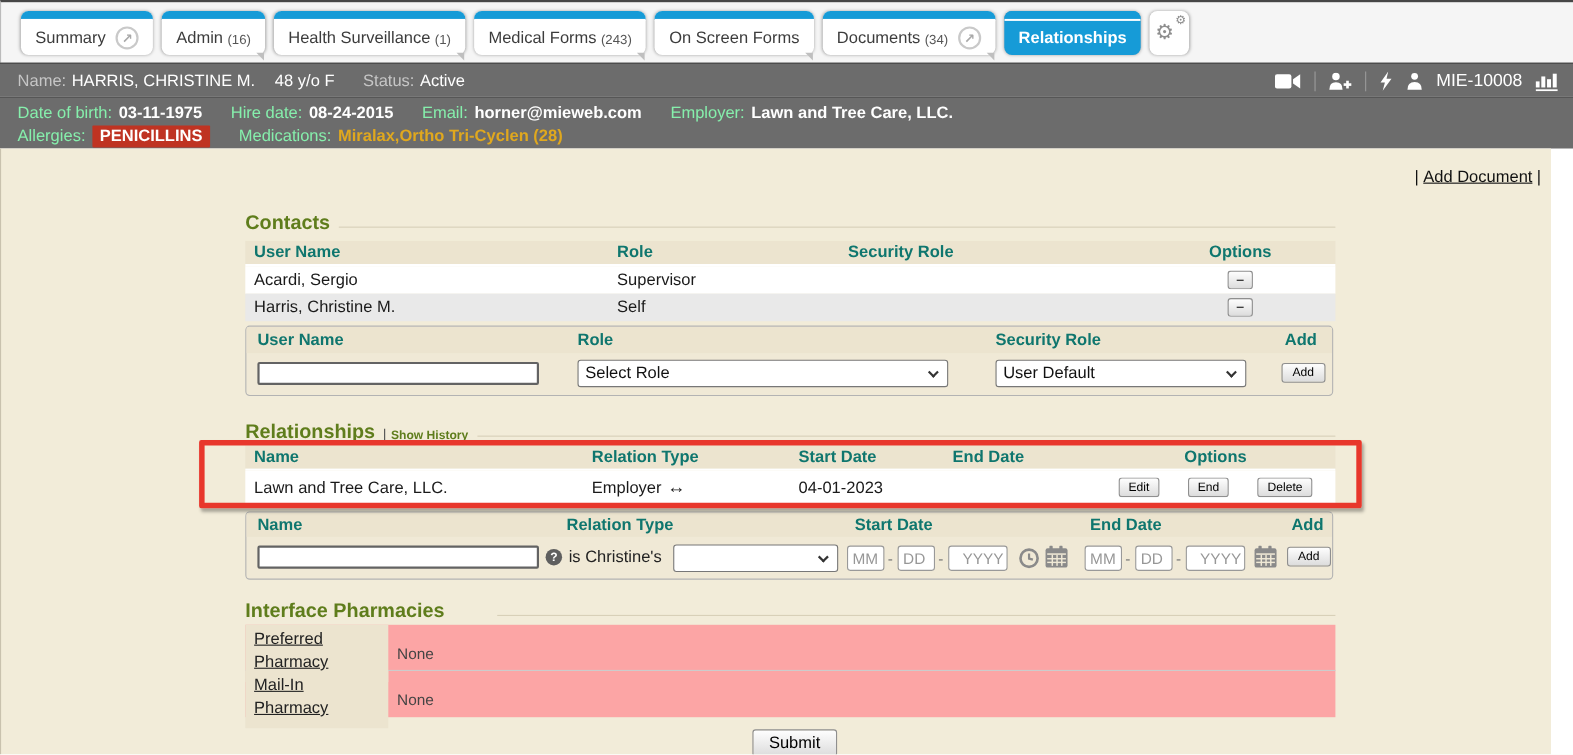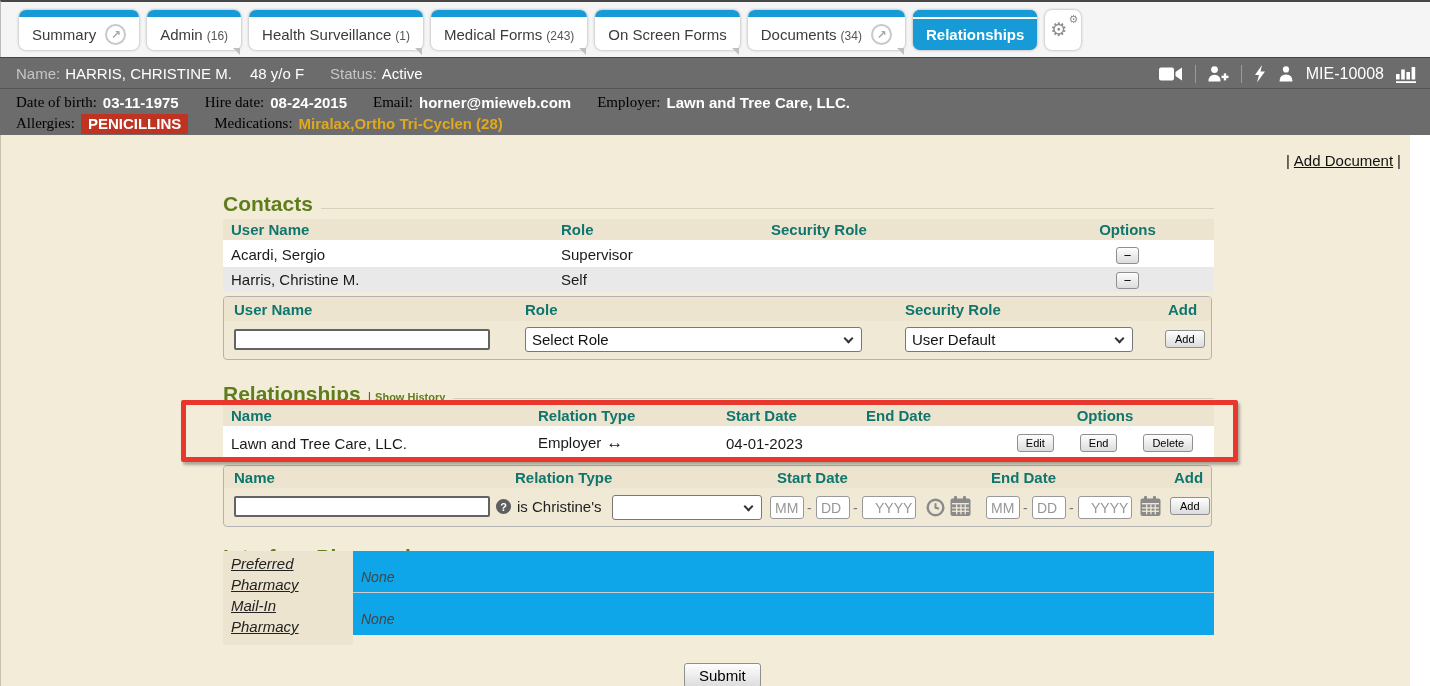--- a/index.html
+++ b/index.html
@@ -38,34 +38,34 @@
   .hdr1 .val { color:#fff; }
   .sp18 { margin-left:18px; } .sp26 { margin-left:26px; }
   .hdr-icons { position:absolute; right:12px; top:0; height:31px; display:flex; align-items:center; gap:12px; }
   .vdiv { width:1px; height:18px; background:#9b9b9b; }
   .hdr-id { color:#fff; font-size:16px; }
   .chart-link { border-bottom:0; }
 
   .hdr2 { position:absolute; top:88px; left:0; width:1430px; height:47px; background:var(--header-bg,#6c6c6c);
           border-top:1px solid #555; padding:3px 16px 0 16px; font-size:15px; }
   .hline { height:21px; display:flex; align-items:center; }
-  .hline .lbl { color:#000000; margin-right:6px;font-family:Liberation Serif, serif; }
+  .hline .lbl { color:#86efac; margin-right:6px; }
   .hline .val { color:#fff; font-weight:bold; }
   .allergy-badge { background:var(--allergy-red,#bf3322); color:#fff; font-weight:bold;
                    padding:1px 7px 2px 7px; border-radius:1px; }
   .med-link { color:var(--medication-gold,#e0a81e); font-weight:bold; cursor:pointer; }
 
   
   .content { position:absolute; top:135px; left:0; width:1410px; height:551px;
              background:var(--content-bg,#f2ecd9); border-left:1px solid #c9c2ae; }
   .add-doc { position:absolute; top:17px; right:9px; font-size:15px; color:#111; }
   .add-doc a { color:#111; text-decoration:underline; cursor:pointer; margin:0 4px; }
 
   .sec-head { position:absolute; left:222px; width:995px; display:flex; align-items:center; }
-  .sec-title { color:var(--heading-green,#5f7d1c); font-size:21px; font-weight:bold; white-space:nowrap; }
+  .sec-title { color:var(--heading-green,#5f7d1c); font-size:18px; font-weight:bold; white-space:nowrap; }
   .sec-line { flex:1; border-top:1px solid #d8d0b8; margin:8px 4px 0 8px; }
   .sec-pipe { color:#555; font-size:13px; margin:4px 4px 0 7px; }
   .mini-link { color:var(--heading-green,#5f7d1c); font-size:11px; font-weight:bold;
                text-decoration:underline; margin-top:6px; cursor:pointer; white-space:nowrap; }
 
   .grid-head { display:grid; background:var(--panel-beige,#ece4cf); font-weight:bold; font-size:15px;
                color:#0f766e; align-items:center; border-bottom:2px solid #fff; }
   .grid-row  { display:grid; font-size:15px; color:#1a1a1a; align-items:center; background:#fff; }
   .grid-row.alt { background:#e9e9e9; }
   .cell { padding-left:8px; overflow:hidden; white-space:nowrap; }
@@ -112,21 +112,21 @@
                  color:#fff; font-size:11px; font-weight:bold; display:flex; align-items:center;
                  justify-content:center; top:11px; }
   .poss { position:absolute; font-size:15px; color:#222; top:10px; }
   .dinp { position:absolute; top:8px; height:23px; background:#fff; border:1px solid #999;
           border-radius:3px; font-size:14px; padding:0 0 0 4px; width:34px; outline:none; font-family:inherit; }
   .dinp::placeholder { color:#979797; }
   .dinp.yy { width:54px;padding-left:12px; }
   .dsep { position:absolute; top:12px; color:#777; font-size:14px; }
   .icn { position:absolute; }
 
-  .pharm-table { position:absolute; left:222px; top:416px; width:991px; background:#0ea5e9;font-style:italic; }
+  .pharm-table { position:absolute; left:222px; top:433px; width:991px; background:#fca5a5; }
   .pharm-row { display:grid; grid-template-columns:130px 1fr; height:42px; border-bottom:1px solid #ccc; }
   .pharm-row:last-child { border-bottom:0; }
   .pharm-label { background:var(--panel-beige,#ece4cf); padding:2px 8px; font-size:15px; }
   .pharm-label a { color:#222; text-decoration:underline; cursor:pointer; line-height:21px; }
   .pharm-value { padding:18px 8px; font-size:14px; color:#444; }
 
   .submit-wrap { position:absolute; left:683px; top:528px; }
 
   .annotation { position:absolute; left:181px; top:400px; width:1057px; height:62px;
                 border:5px solid var(--annotation-red,#e8372c); border-radius:2px;

